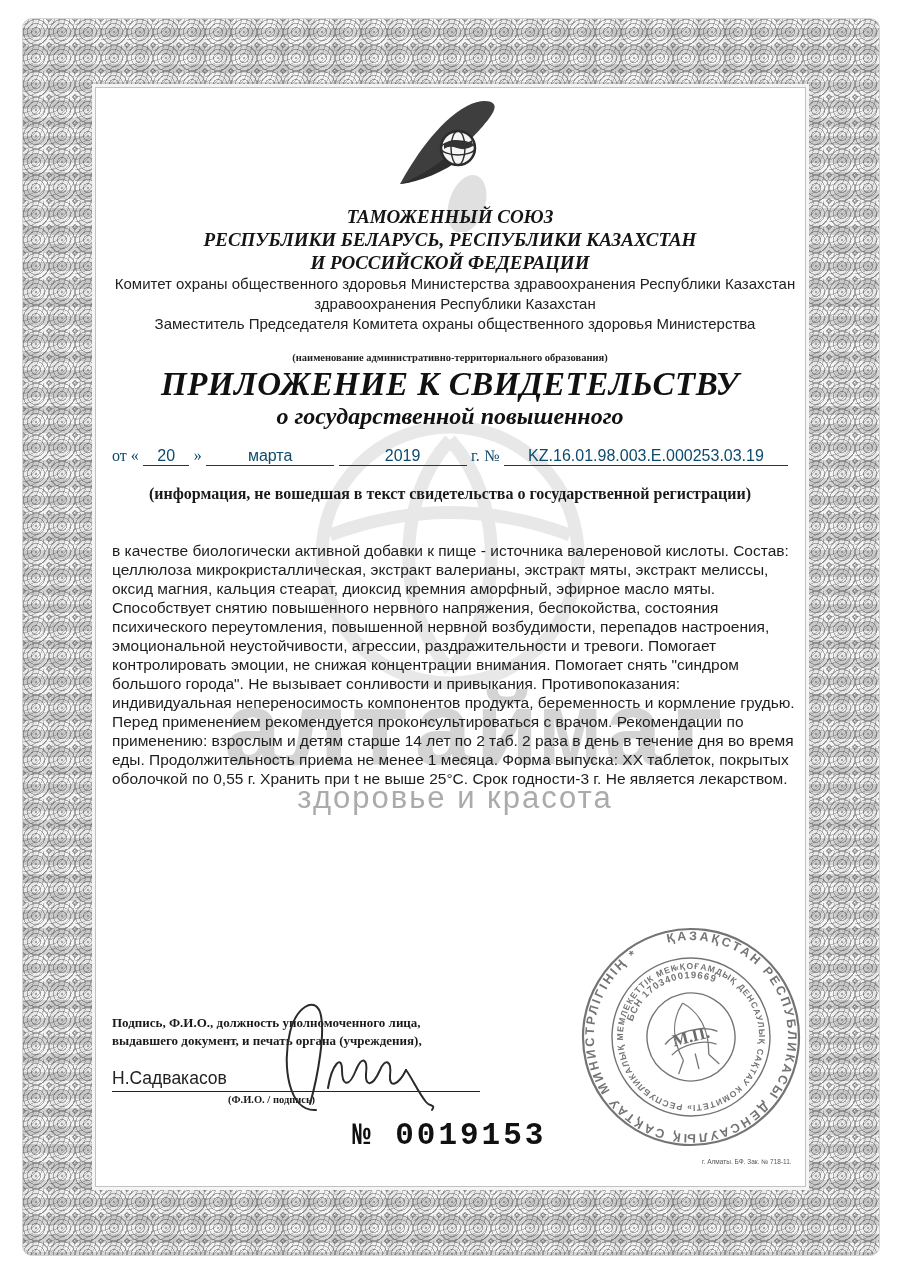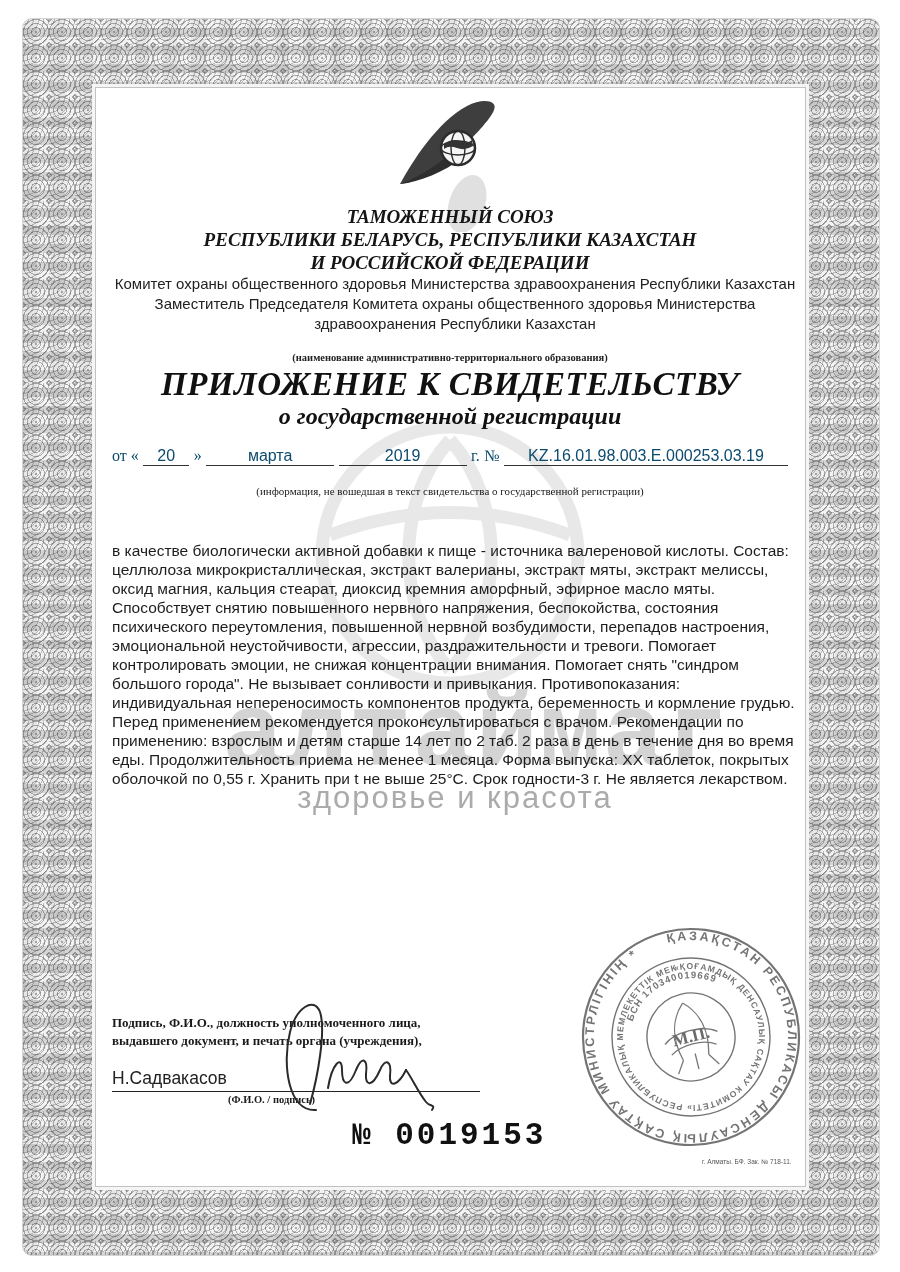--- a/index.html
+++ b/index.html
@@ -71,21 +71,21 @@
     font-size:16px; color:#0c4a6e; white-space:nowrap;
   }
   .date-row .lbl { font-family:"Liberation Serif", serif; }
   .blank { display:inline-block; border-bottom:1.5px solid #333; text-align:center; }
   .blank.day { width:46px; }
   .blank.month { width:128px; }
   .blank.year { width:128px; }
   .blank.number { width:284px; }
   .info-note {
     position:absolute; left:100px; right:100px; top:485px; text-align:center;
-    font-family:"Liberation Serif", serif; font-weight:normal; font-size:11px; color:#1a1a1a;
+    font-family:"Liberation Serif", serif; font-weight:bold; font-size:16px; color:#1a1a1a;
   }
 
   
   .body-heading {
     position:absolute; left:112px; top:518px; width:692px;
     font-weight:bold; font-size:15.5px; color:#171717;
   }
   .body-text {
     position:absolute; left:112px; top:541px; width:692px;
     font-size:15.5px; line-height:19px; color:#1d1d1d; text-align:left;
@@ -148,28 +148,28 @@
     </svg>
 
     <div class="org-block">
       <div>ТАМОЖЕННЫЙ СОЮЗ</div>
       <div>РЕСПУБЛИКИ БЕЛАРУСЬ, РЕСПУБЛИКИ КАЗАХСТАН</div>
       <div>И РОССИЙСКОЙ ФЕДЕРАЦИИ</div>
     </div>
 
     <div class="committee">
       <div>Комитет охраны общественного здоровья Министерства здравоохранения Республики Казахстан</div>
+      <div>здравоохранения Республики Казахстан</div>
       <div>Заместитель Председателя Комитета охраны общественного здоровья Министерства</div>
-      <div>здравоохранения Республики Казахстан</div>
     </div>
 
     <div class="admin-note">(наименование административно-территориального образования)</div>
 
     <div class="title">ПРИЛОЖЕНИЕ К СВИДЕТЕЛЬСТВУ</div>
-    <div class="subtitle">о государственной регистрации</div>
+    <div class="subtitle">о государственной повышенного</div>
 
     <div class="date-row">
       <span class="lbl">от «</span>
       <span class="blank day">20</span>
       <span class="lbl">»</span>
       <span class="blank month">марта</span>
       <span class="blank year">2019</span>
       <span class="lbl">г.</span>
       <span class="lbl">№</span>
       <span class="blank number">KZ.16.01.98.003.E.000253.03.19</span>

